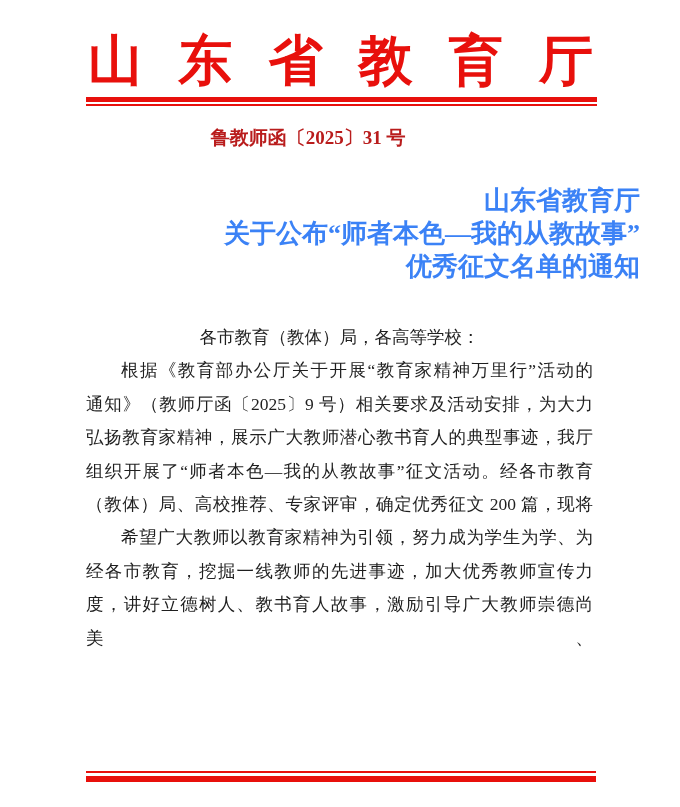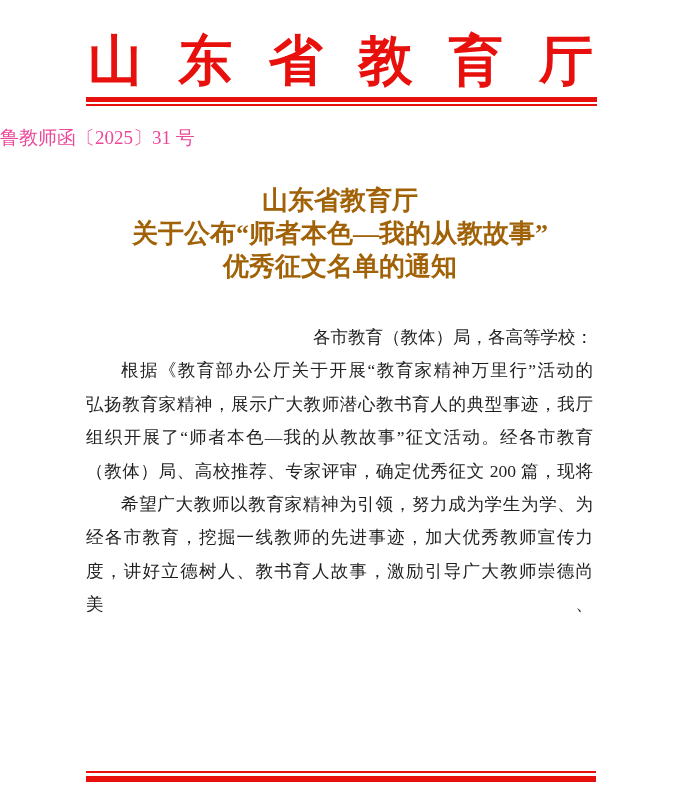--- a/index.html
+++ b/index.html
@@ -16,34 +16,34 @@
     display:flex;justify-content:space-between;align-items:center;
     color:#e8100c;font-size:54px;font-weight:bold;line-height:1;
   }
   .rule{position:absolute;background:#e8100c;}
   .rule-top-thick{left:86px;top:97px;width:511px;height:5px;}
   .rule-top-thin{left:86px;top:104px;width:511px;height:2px;}
   .rule-bottom-thin{left:86px;top:771px;width:510px;height:2px;}
   .rule-bottom-thick{left:86px;top:776px;width:510px;height:6px;}
   .doc-number{
     position:absolute;left:0;top:127px;width:616px;
-    text-align:left;color:#ec4899;font-size:19px;line-height:22px;
+    text-align:center;color:#b91c1c;font-size:19px;line-height:22px;font-weight:bold;
   }
   
   .title{
     position:absolute;left:40px;top:184px;width:600px;
-    text-align:center;color:#a16207;font-weight:bold;
+    text-align:right;color:#3b82f6;font-weight:bold;
     font-size:26px;line-height:33px;
   }
   
   .body{
     position:absolute;left:86px;top:321px;width:507px;
     color:#1f1f1f;font-size:17.5px;
   }
-  .line{height:33.4px;line-height:33.4px;text-align:right;}
+  .line{height:33.4px;line-height:33.4px;text-align:center;}
   .line.j{text-align:justify;text-align-last:justify;}
   .line.indent{text-indent:2em;}
 </style>
 </head>
 <body>
 
 <div class="page">
 
   <div class="org-name">
     <span>山</span>
@@ -61,20 +61,21 @@
 
   <div class="title">
     <div>山东省教育厅</div>
     <div>关于公布“师者本色—我的从教故事”</div>
     <div>优秀征文名单的通知</div>
   </div>
 
   <div class="body">
     <div class="line">各市教育（教体）局，各高等学校：</div>
     <div class="line j indent">根据《教育部办公厅关于开展“教育家精神万里行”活动的</div>
+    <div class="line j">通知》（教师厅函〔2025〕9 号）相关要求及活动安排，为大力</div>
     <div class="line j">弘扬教育家精神，展示广大教师潜心教书育人的典型事迹，我厅</div>
     <div class="line j">组织开展了“师者本色—我的从教故事”征文活动。经各市教育</div>
     <div class="line j">（教体）局、高校推荐、专家评审，确定优秀征文 200 篇，现将</div>
     <div class="line j indent">希望广大教师以教育家精神为引领，努力成为学生为学、为</div>
     <div class="line j">经各市教育，挖掘一线教师的先进事迹，加大优秀教师宣传力</div>
     <div class="line j">度，讲好立德树人、教书育人故事，激励引导广大教师崇德尚美、</div>
   </div>
 
   <div class="rule rule-bottom-thin"></div>
   <div class="rule rule-bottom-thick"></div>

